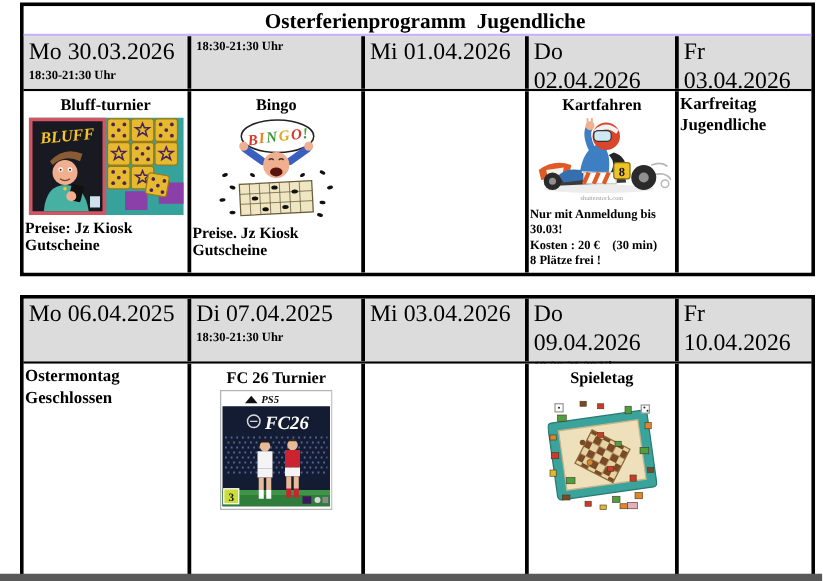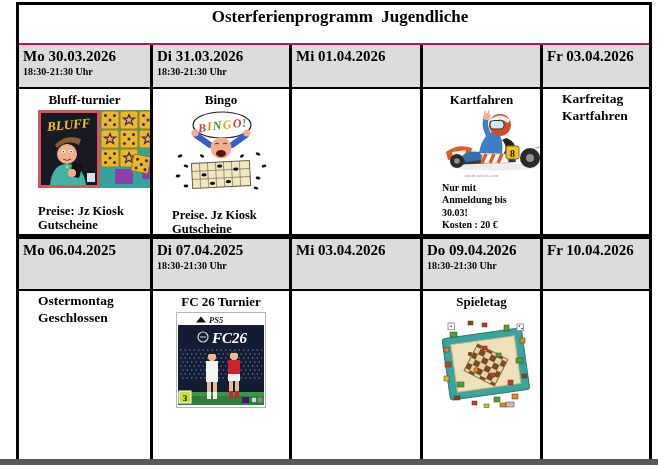--- a/index.html
+++ b/index.html
@@ -6,37 +6,37 @@
   html,body { background:#fff; }
   .page {
     position: relative; width: 658px; height: 465px;
     background: #fff; overflow: hidden;
     font-family: "Liberation Serif", serif; color: #000;
   }
   .tbl { position: absolute; left: 16px; width: 636px; border: 3px solid #000; background: #fff; }
   .tbl1 { top: 2px; }
   .tbl2 { top: 236px; }
   .title-row {
-    height: 40px; line-height: 24px; text-align: center;
+    height: 24px; line-height: 24px; text-align: center;
     font-weight: bold; font-size: 17px; white-space: pre;
-    border-bottom: 2px solid #be185d; background: #fff; padding-left: 12px;
+    border-bottom: 2px solid #c4b5fd; background: #fff; padding-left: 12px;
   }
   .grid-row { display: grid; grid-template-columns: 131px 139px 131px 120px 109px; }
   .hdr-row { border-bottom: 2px solid #000; }
   .hdr-cell { background: #dcdcdc; padding: 2px 4px; border-left: 3px solid #000; }
   .hdr-cell:first-child, .body-cell:first-child { border-left: none; }
   .h1 .hdr-cell { height: 42px; }
   .h2 .hdr-cell { height: 50px; }
-  .date { font-weight: bold; font-size: 15px; line-height: 1.2; }
+  .date { font-weight: normal; font-size: 19px; line-height: 1.2; }
   .time { font-weight: bold; font-size: 10px; line-height: 1.3; }
   .b1 .body-cell { height: 145px; }
   .b2 .body-cell { height: 180px; }
-  .body-cell { border-left: 3px solid #000; background: #fff; padding: 2px 19px; overflow: hidden; }
+  .body-cell { border-left: 3px solid #000; background: #fff; padding: 2px 1px; overflow: hidden; }
   .act-title { text-align: center; font-weight: bold; font-size: 13px; line-height: 1.2; margin: 1px 0 2px 0; }
-  .note { font-weight: bold; font-size: 12.5px; line-height: 1.18; white-space: pre-wrap; margin-top: 16px; }
+  .note { font-weight: bold; font-size: 12.5px; line-height: 1.18; white-space: pre-wrap; margin-top: 3px; }
   .kart-notes { font-weight: bold; font-size: 10px; line-height: 1.25; white-space: pre-wrap; margin-top: 4px; }
   .closed-text { font-weight: bold; font-size: 13.5px; line-height: 1.25; white-space: pre-wrap; }
   .center-note { text-align: center; font-weight: bold; font-size: 11.5px; line-height: 1.2; white-space: pre-wrap; margin-top: 1px; }
   .watermark { text-align: center; font-size: 5px; color: #9a9a9a; line-height: 1; margin-top: 1px; }
   svg.pic { display: block; margin: 1px auto 0 auto; }
   .bottom-bar { position: absolute; left: 0; top: 459px; width: 658px; height: 6px; background: #595959; }
 </style>
 </head>
 <body>
 
@@ -44,28 +44,28 @@
 
   <div class="tbl tbl1">
     <div class="title-row">Osterferienprogramm  Jugendliche</div>
 
     <div class="grid-row hdr-row h1">
       <div class="hdr-cell">
         <div class="date">Mo 30.03.2026</div>
         <div class="time">18:30-21:30 Uhr</div>
       </div>
       <div class="hdr-cell">
-        <div class="date">Di 31.03.2026</div>
         <div class="time">18:30-21:30 Uhr</div>
       </div>
       <div class="hdr-cell">
         <div class="date">Mi 01.04.2026</div>
         <div class="time"></div>
       </div>
       <div class="hdr-cell">
+        <div class="date">Do 02.04.2026</div>
       </div>
       <div class="hdr-cell">
         <div class="date">Fr 03.04.2026</div>
         <div class="time"></div>
       </div>
     </div>
 
     <div class="grid-row b1">
 
       <div class="body-cell">
@@ -220,21 +220,21 @@
         </svg>
         <div class="watermark">shutterstock.com</div>
         <div class="kart-notes">Nur mit Anmeldung bis
 30.03!
 Kosten : 20 €    (30 min)
 8 Plätze frei !</div>
       </div>
 
       <div class="body-cell">
         <div class="closed-text">Karfreitag
-Kartfahren</div>
+Jugendliche</div>
       </div>
     </div>
   </div>
 
   <div class="tbl tbl2">
     <div class="grid-row hdr-row h2">
       <div class="hdr-cell">
         <div class="date">Mo 06.04.2025</div>
         <div class="time"></div>
       </div>

